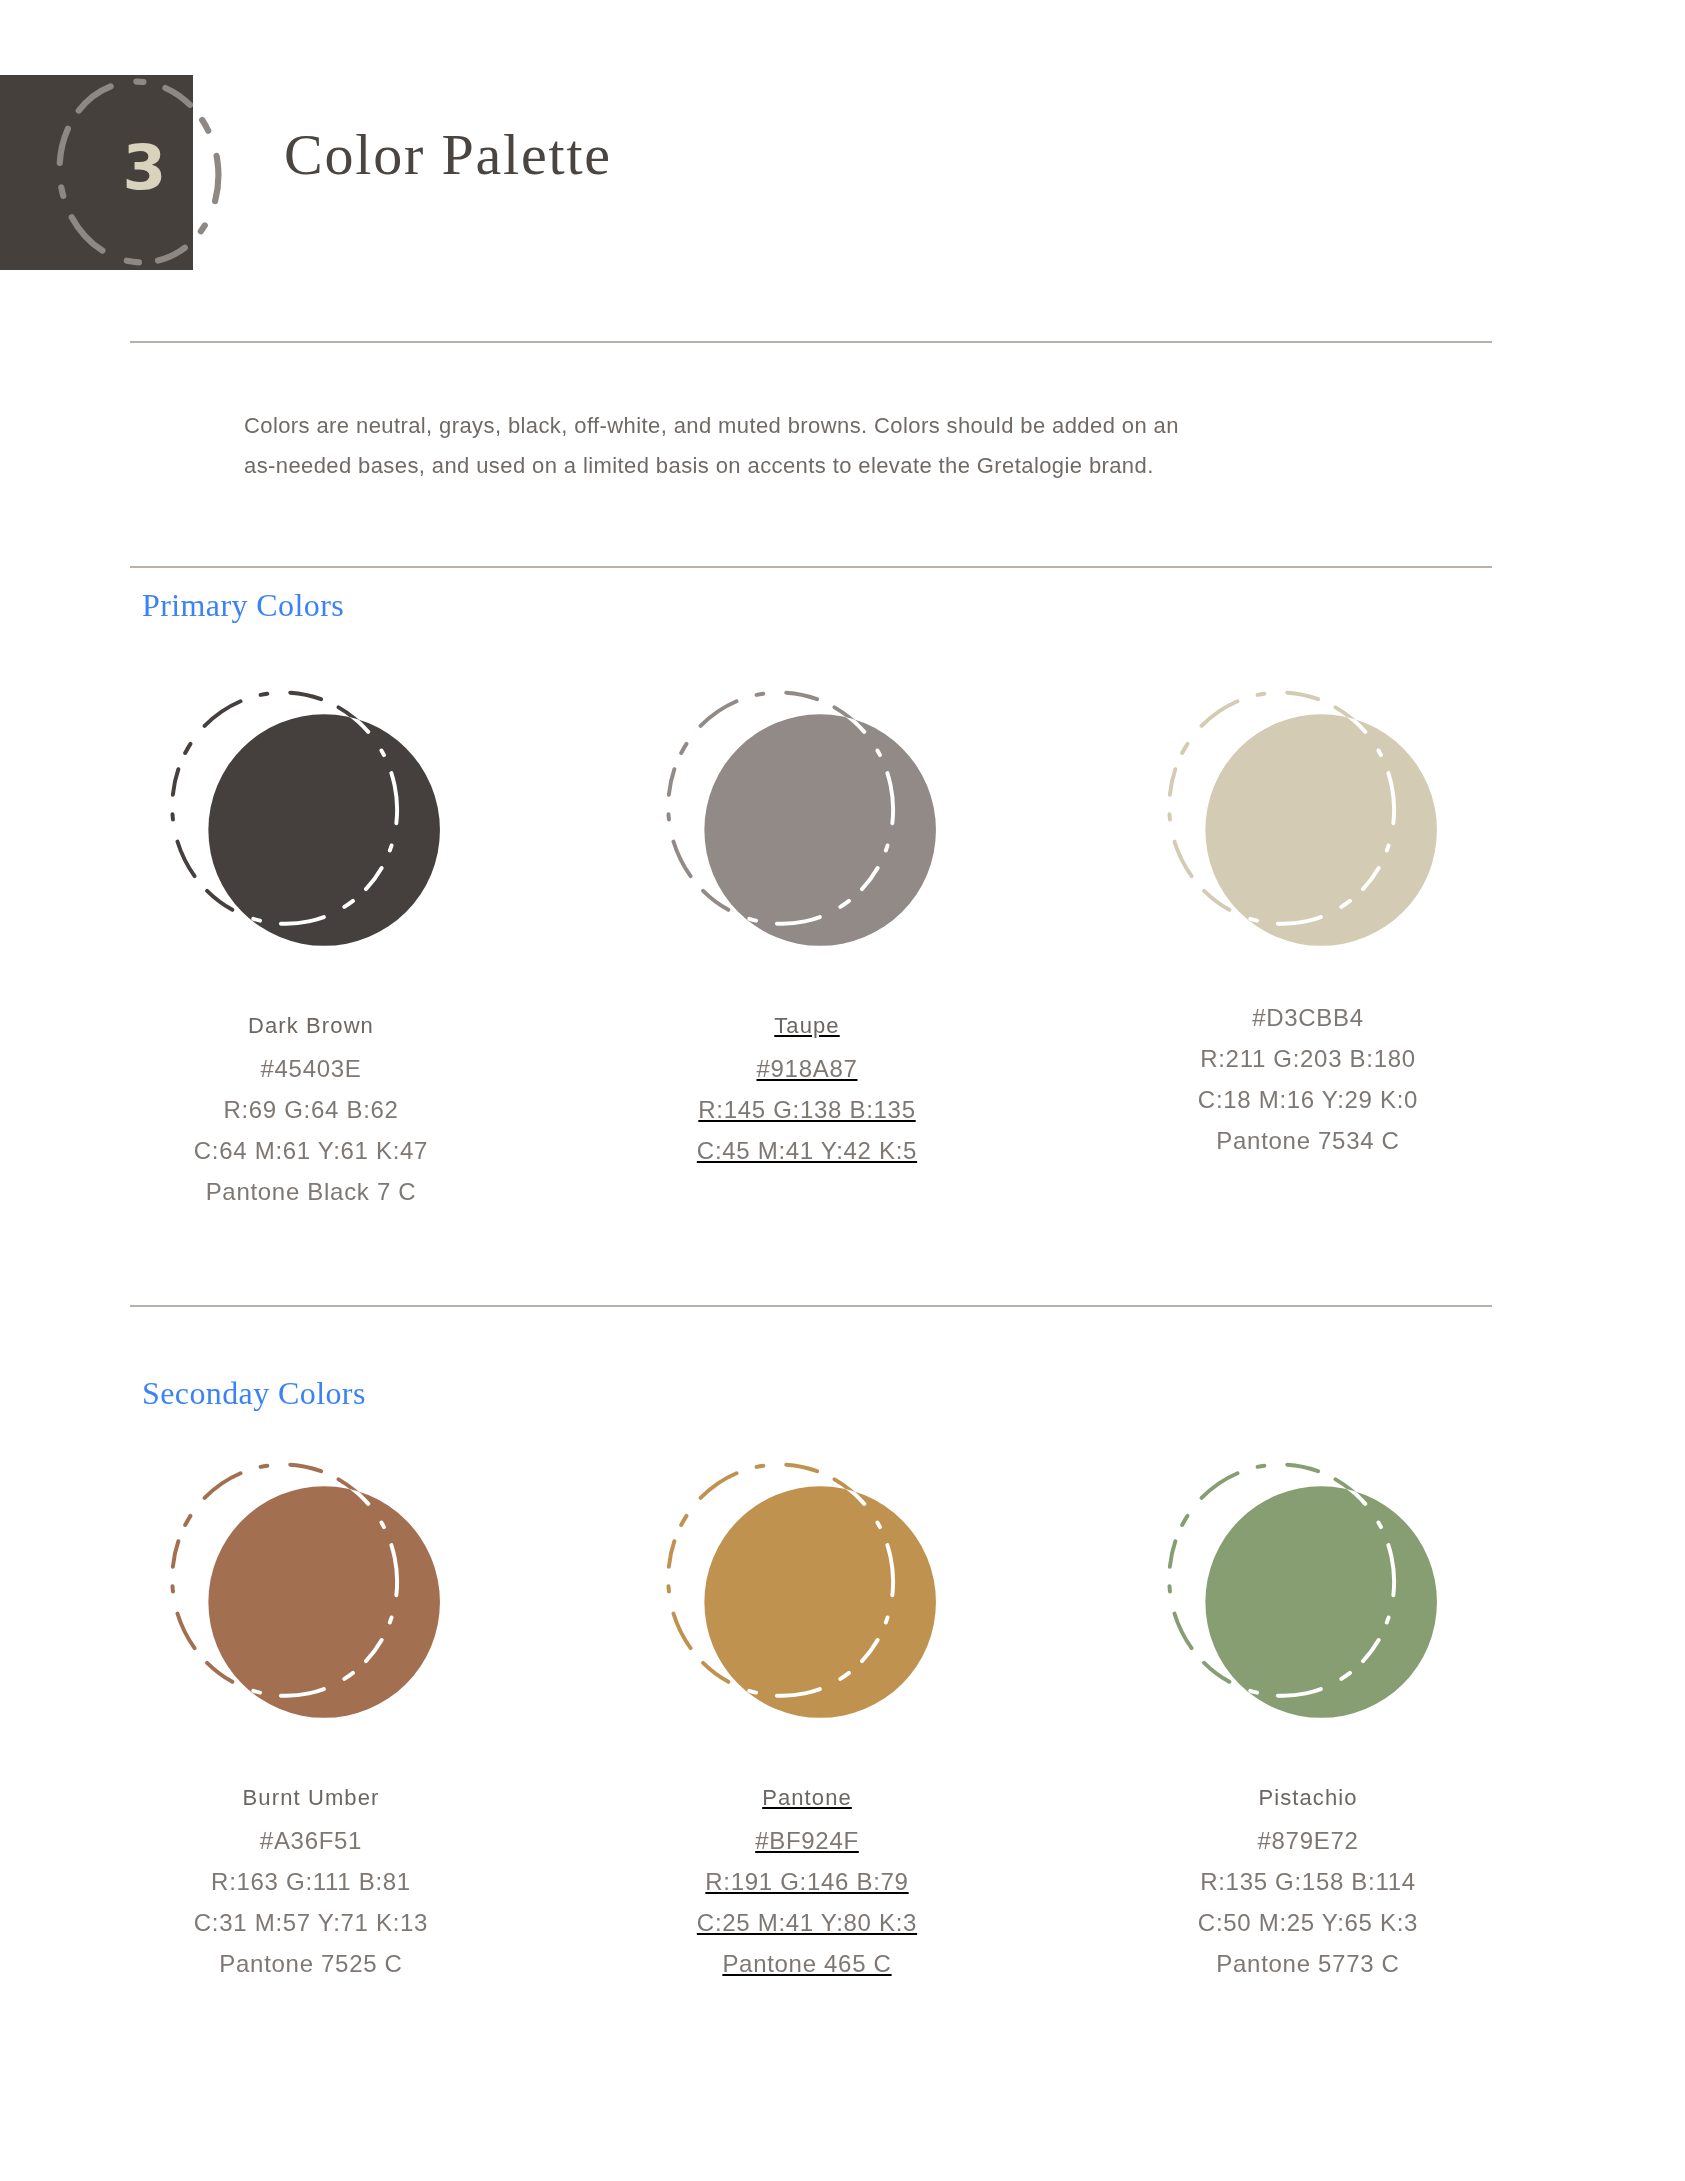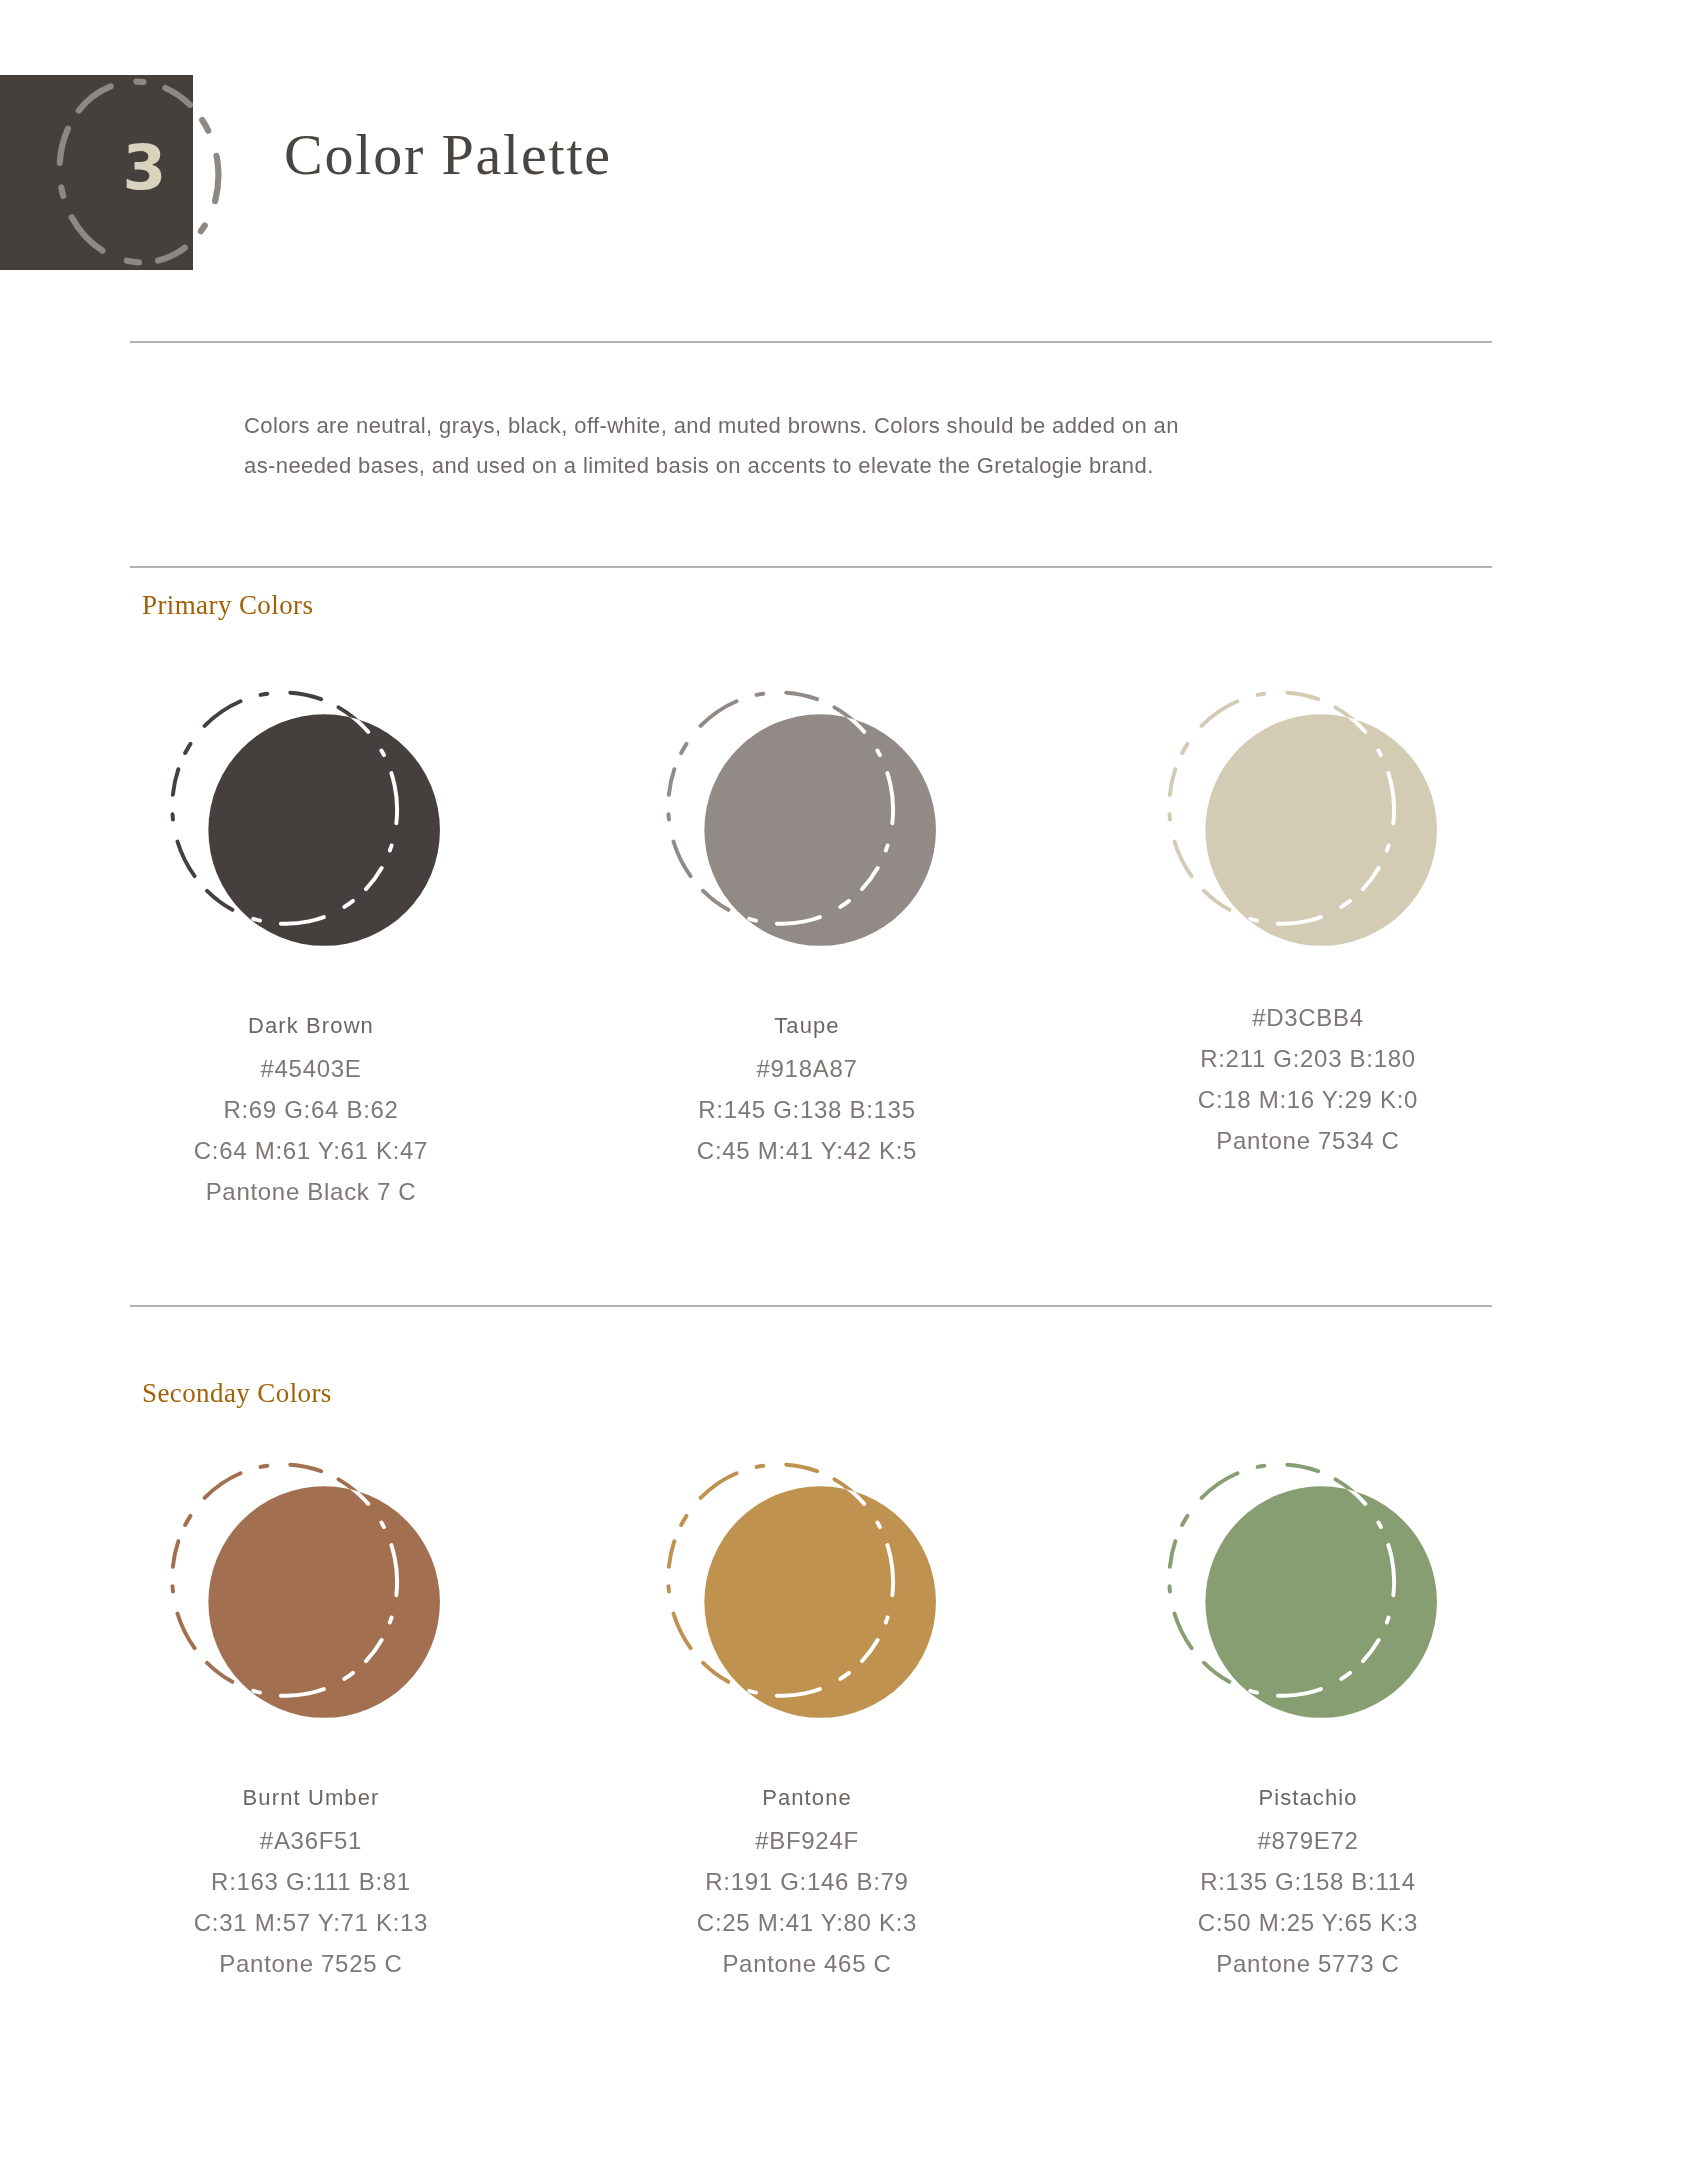--- a/index.html
+++ b/index.html
@@ -45,36 +45,36 @@
     font-family:"Liberation Sans", sans-serif;
     font-size:22px;line-height:40px;font-weight:300;
     color:#6F6A66;letter-spacing:0.4px;
   }
   #intro .l2{display:block;}
 
   
   .section-title{
     position:absolute;left:142px;
     font-family:"Liberation Serif", serif;
-    font-size:27px;line-height:30px;color:#a16207;letter-spacing:0.4px;
+    font-size:32px;line-height:30px;color:#3b82f6;letter-spacing:0.4px;
   }
   #sec-primary{top:590px;}
   #sec-secondary{top:1333px;margin-top:45px;}
 
   
   .row{position:absolute;left:0;width:1685px;height:0;}
   #row-primary{top:650px;}
   #row-secondary{top:1422px;}
 
   .swatch{
     position:absolute;top:0;width:500px;
     text-align:center;
   }
   .swatch.c0{left:61px;}
-  .swatch.c1{left:557px;}
+  .swatch.c1{left:557px;text-decoration:underline;}
   .swatch.c2{left:1058px;}
 
   .disc-wrap{
     position:relative;width:500px;height:347px;margin:0 auto;
   }
   .disc-svg{position:absolute;left:0;top:0;width:500px;height:347px;}
 
   .name{
     font-family:"Liberation Sans", sans-serif;
     font-weight:300;font-size:22px;line-height:44px;

